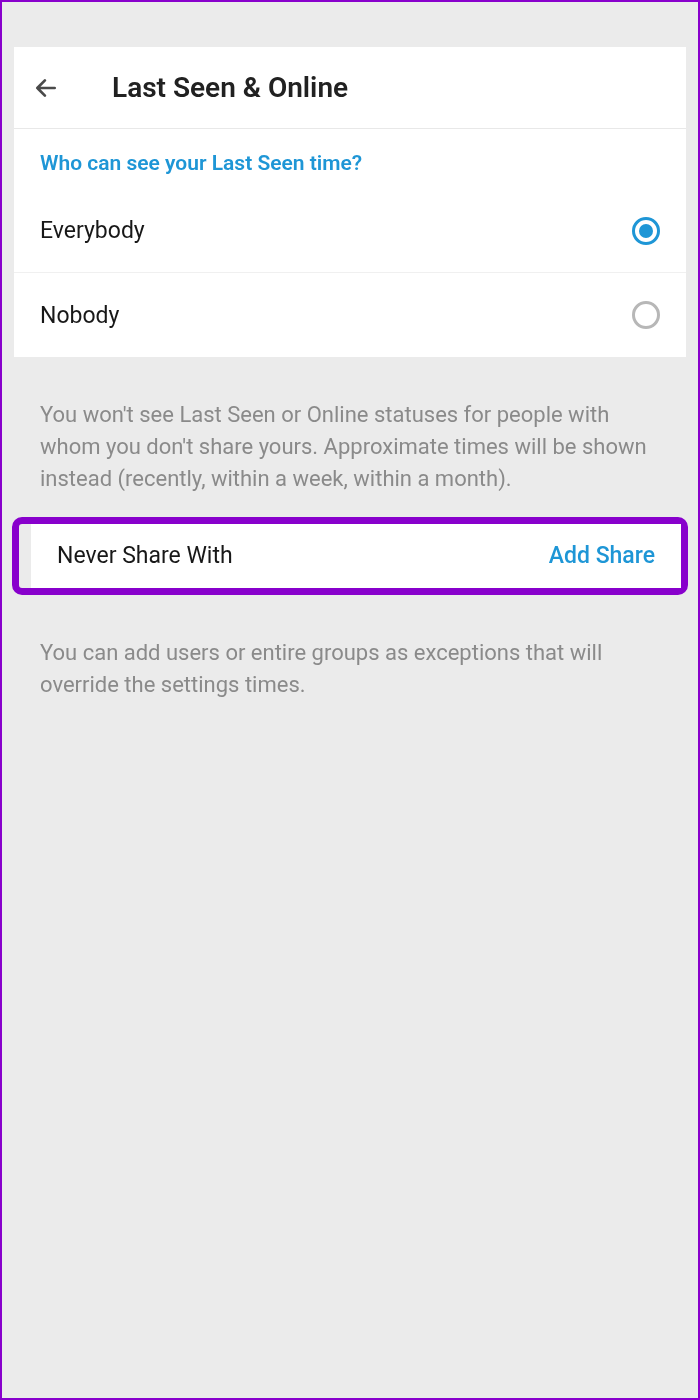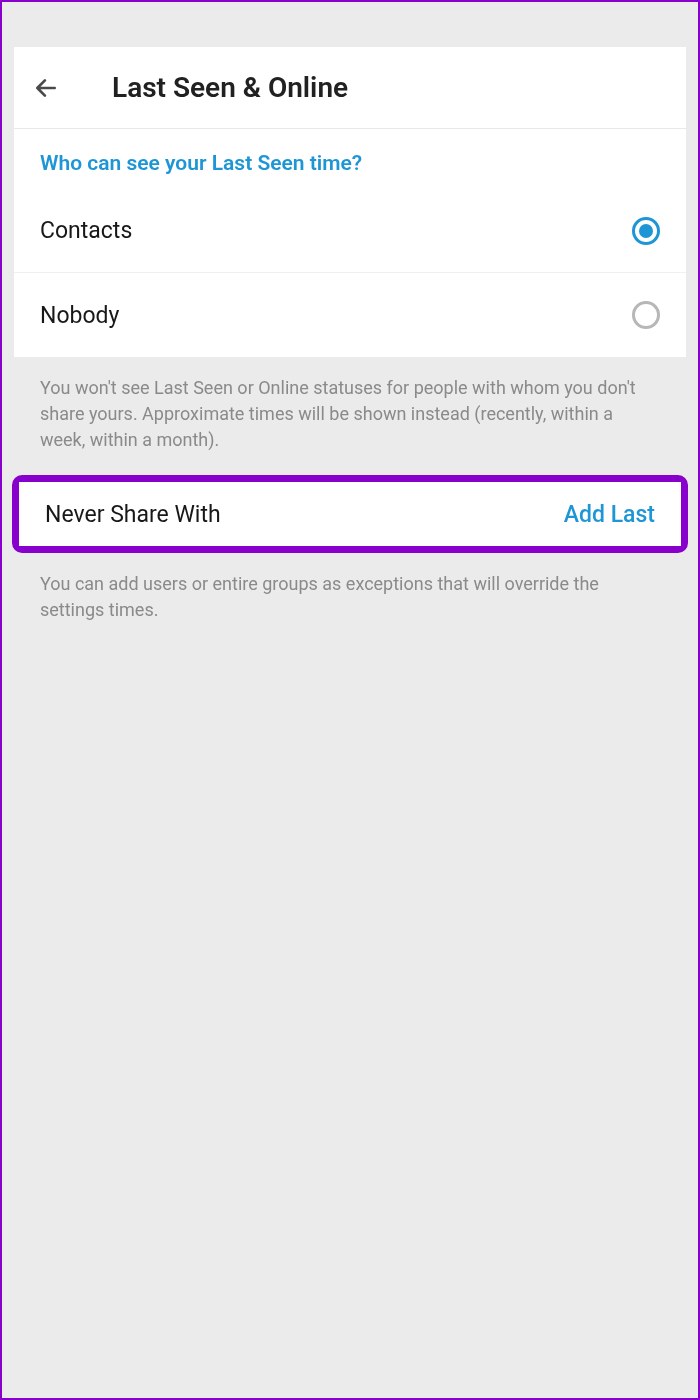--- a/index.html
+++ b/index.html
@@ -87,22 +87,23 @@
     .radio-inner {
       width: 14px;
       height: 14px;
       border-radius: 50%;
       background: #1e96d6;
     }
     .info-text {
       padding: 18px 26px 20px 26px;
       background: #ebebeb;
       color: #8a8a8a;
-      font-size: 18px;
+      font-size: 22px;
       line-height: 1.45;
+      margin-top: 24px;
     }
     .exceptions-section {
       background: #ffffff;
     }
     .exception-row {
       display: flex;
       align-items: center;
       justify-content: space-between;
       padding: 16px 26px;
       background: #ffffff;
@@ -114,58 +115,59 @@
     }
     .exception-action {
       font-size: 23px;
       color: #1e96d6;
       font-weight: 500;
     }
     .highlight-box {
       border: 7px solid #8800cc;
       border-radius: 10px;
       margin: 2px -2px 0 -2px;
+      padding-left: 12px;
     }
   </style>
 </head>
 <body>
 
 <div class="content-wrapper">
 
   <div class="header">
     <div class="back-arrow">
       <svg width="26" height="26" viewBox="0 0 24 24">
         <path d="M20 12H4M4 12L11 5M4 12L11 19" stroke-linecap="round" stroke-linejoin="round"></path>
       </svg>
     </div>
     <div class="header-title">Last Seen &amp; Online</div>
   </div>
 
   <div class="section-card first-section">
     <div class="section-header">Who can see your Last Seen time?</div>
 
     <div class="radio-row">
-      <span class="radio-label">Contacts</span>
+      <span class="radio-label">Everybody</span>
       <span class="radio-circle selected">
         <span class="radio-inner"></span>
       </span>
     </div>
 
 
     <div class="radio-row">
       <span class="radio-label">Nobody</span>
       <span class="radio-circle"></span>
     </div>
   </div>
 
   <div class="info-text">You won't see Last Seen or Online statuses for people with whom you don't share yours. Approximate times will be shown instead (recently, within a week, within a month).</div>
 
 
   <div class="highlight-box">
     <div class="exception-row">
       <span class="exception-label">Never Share With</span>
-      <span class="exception-action">Add Last</span>
+      <span class="exception-action">Add Share</span>
     </div>
   </div>
 
   <div class="info-text">You can add users or entire groups as exceptions that will override the settings times.</div>
 
 </div>
 
 </body></html>

